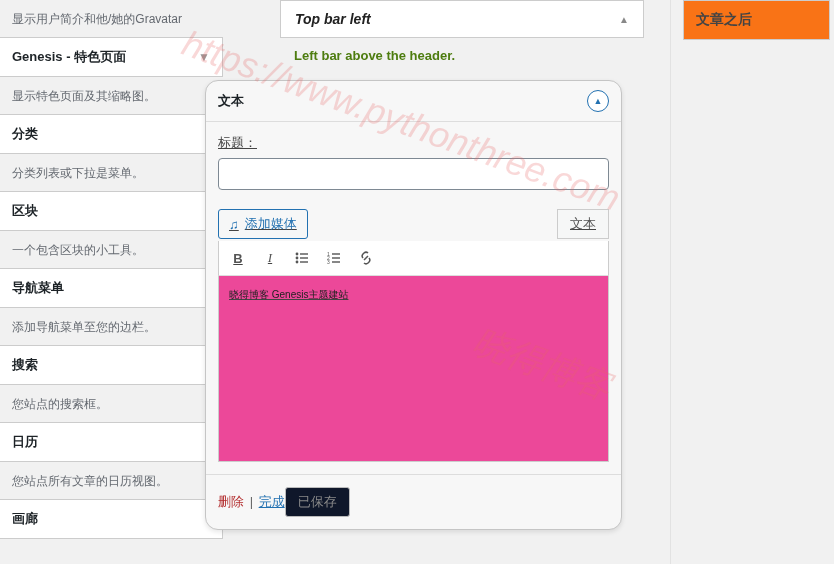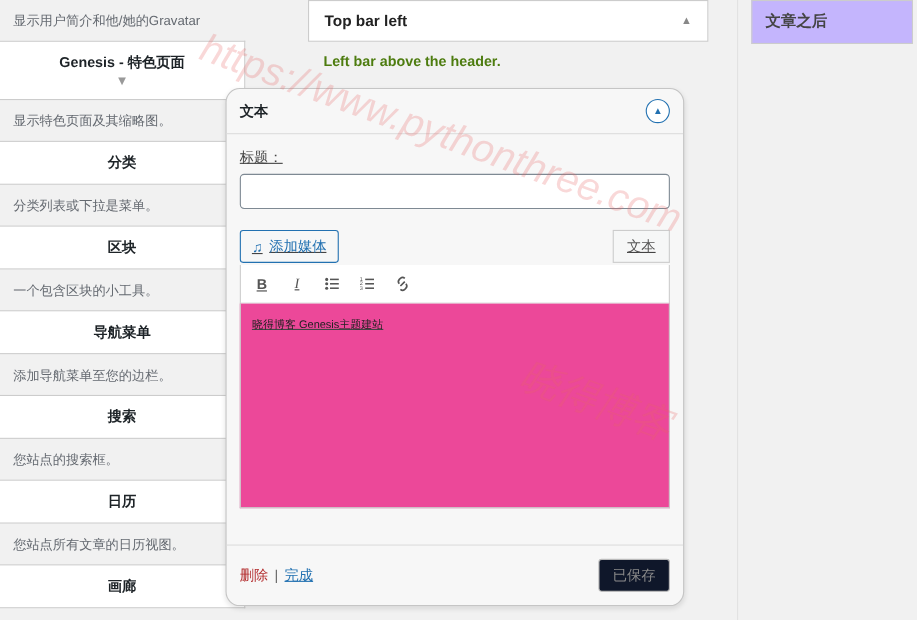--- a/index.html
+++ b/index.html
@@ -24,21 +24,20 @@
     border: 1px solid #ccc;
     border-left: none;
     padding: 10px 12px;
     font-size: 13px;
     font-weight: 600;
     color: #1d2327;
     display: flex;
     justify-content: space-between;
     align-items: center;
     margin-top: -1px;
-    flex-direction: column;
   }
   .widget-header .chev {
     color: #999;
     font-size: 12px;
   }
   .widget-desc {
     padding: 10px 12px;
     font-size: 12px;
     color: #646970;
     line-height: 1.5;
@@ -52,20 +51,21 @@
   .panel-head {
     background: #fff;
     border: 1px solid #ccc;
     padding: 10px 14px;
     font-size: 14px;
     font-weight: 700;
     color: #222;
     display: flex;
     justify-content: space-between;
     align-items: center;
+    font-style: italic;
   }
   .panel-head .tri {
     color: #888;
     font-size: 10px;
   }
   .panel-sub {
     padding: 10px 14px 16px 14px;
     font-size: 13px;
     color: #4d7c0f;
     font-weight: bold;
@@ -178,25 +178,24 @@
     border: 1px solid #ccc;
     border-top: none;
     padding: 12px 10px;
     font-size: 10px;
     color: #222;
     font-family: inherit;
     resize: vertical;
   }
   .editor-footer {
     display: flex;
-    justify-content: space-between;
+    justify-content: flex-start;
     align-items: center;
     border-top: 1px solid #ddd;
     padding: 12px;
-    margin-top: 21px;
   }
   .link-red { color: #b32d2e; font-size: 13px; }
   .link-blue { color: #2271b1; text-decoration: underline; font-size: 13px; }
   .sep { color: #666; padding: 0 2px; }
   .btn-disabled {
     border: 1px solid #bbb;
     background: #0f172a;
     color: #8a8a8a;
     padding: 5px 12px;
     border-radius: 3px;
@@ -206,21 +205,21 @@
     position: absolute;
     right: 0; top: 0;
     width: 164px;
     height: 564px;
     border-left: 1px solid #e2e2e2;
     background: #f1f1f1;
   }
   .right-box {
     margin-left: 12px;
     margin-right: 4px;
-    background: #c4b5fd;
+    background: #f97316;
     border: 1px solid #ccc;
     padding: 10px 12px;
     font-size: 14px;
     font-weight: 700;
   }
   .watermark {
     position: absolute;
     pointer-events: none;
     font-size: 36px;
     color: rgba(232, 98, 98, 0.25);

